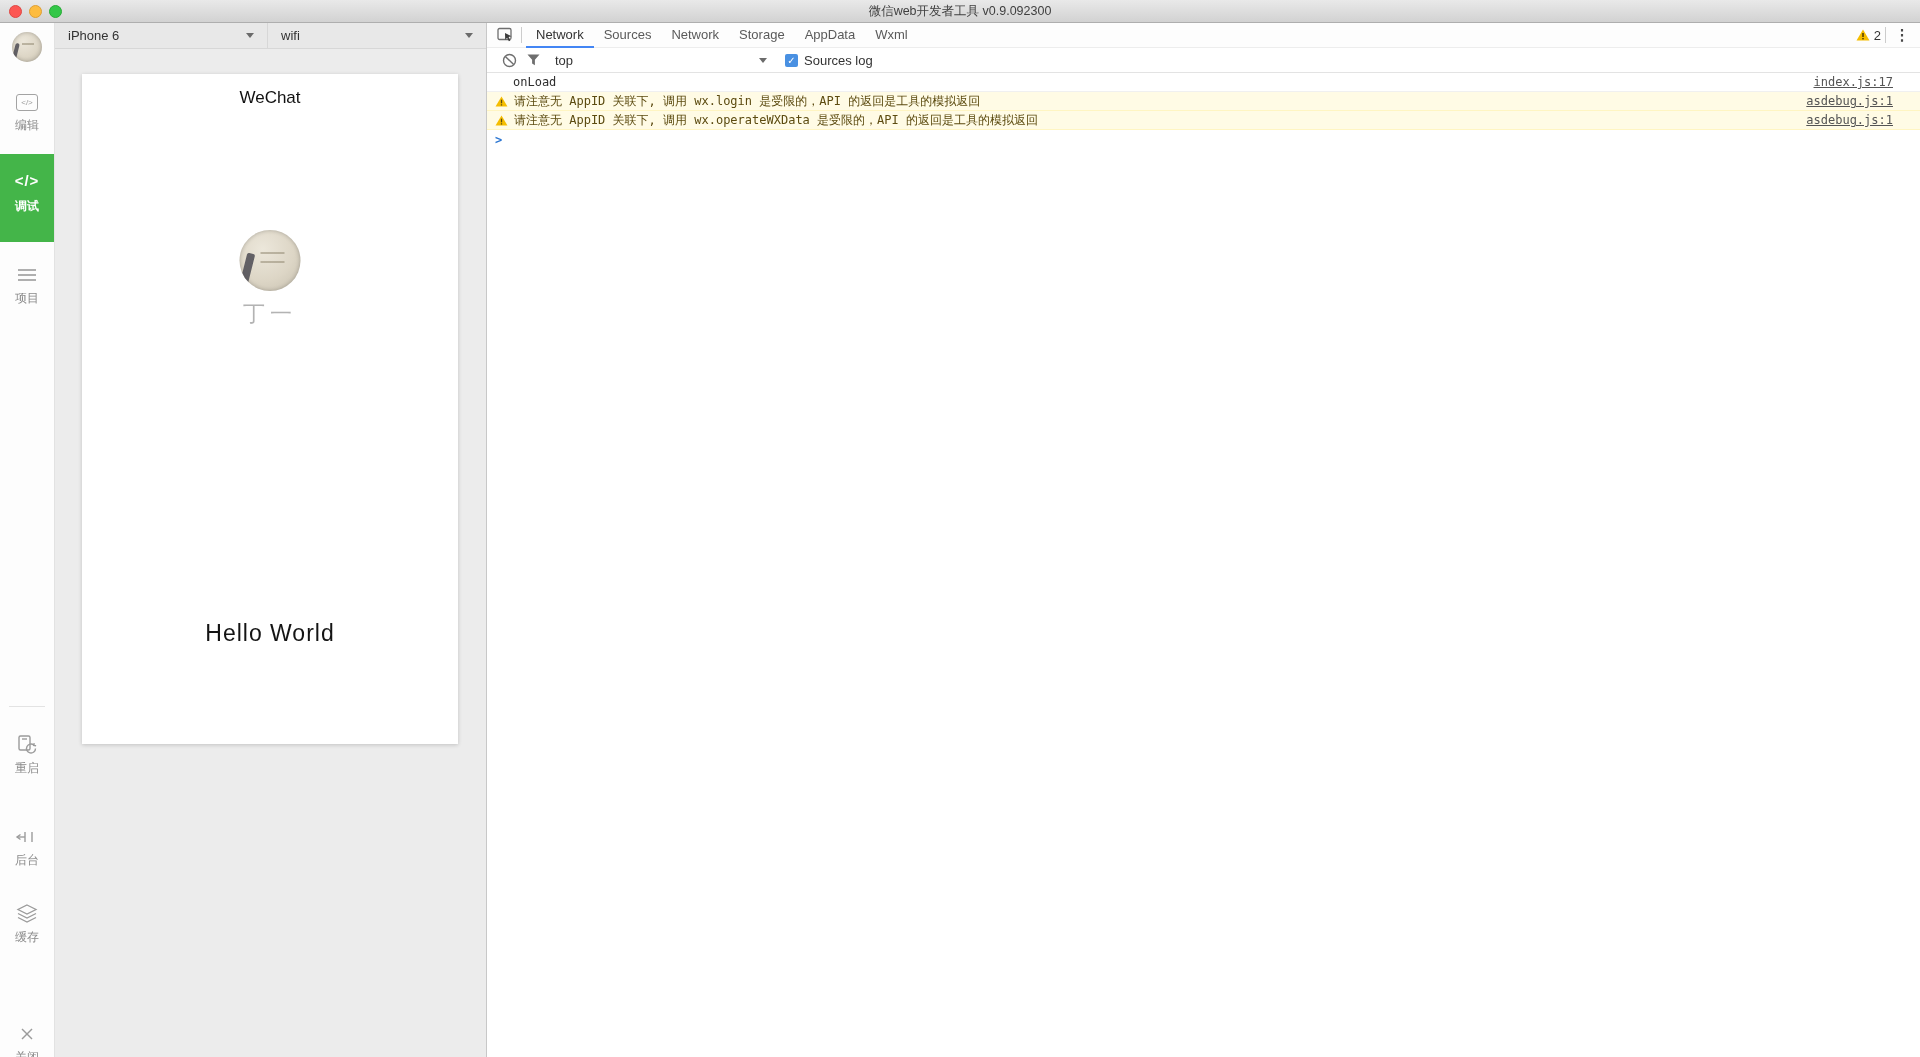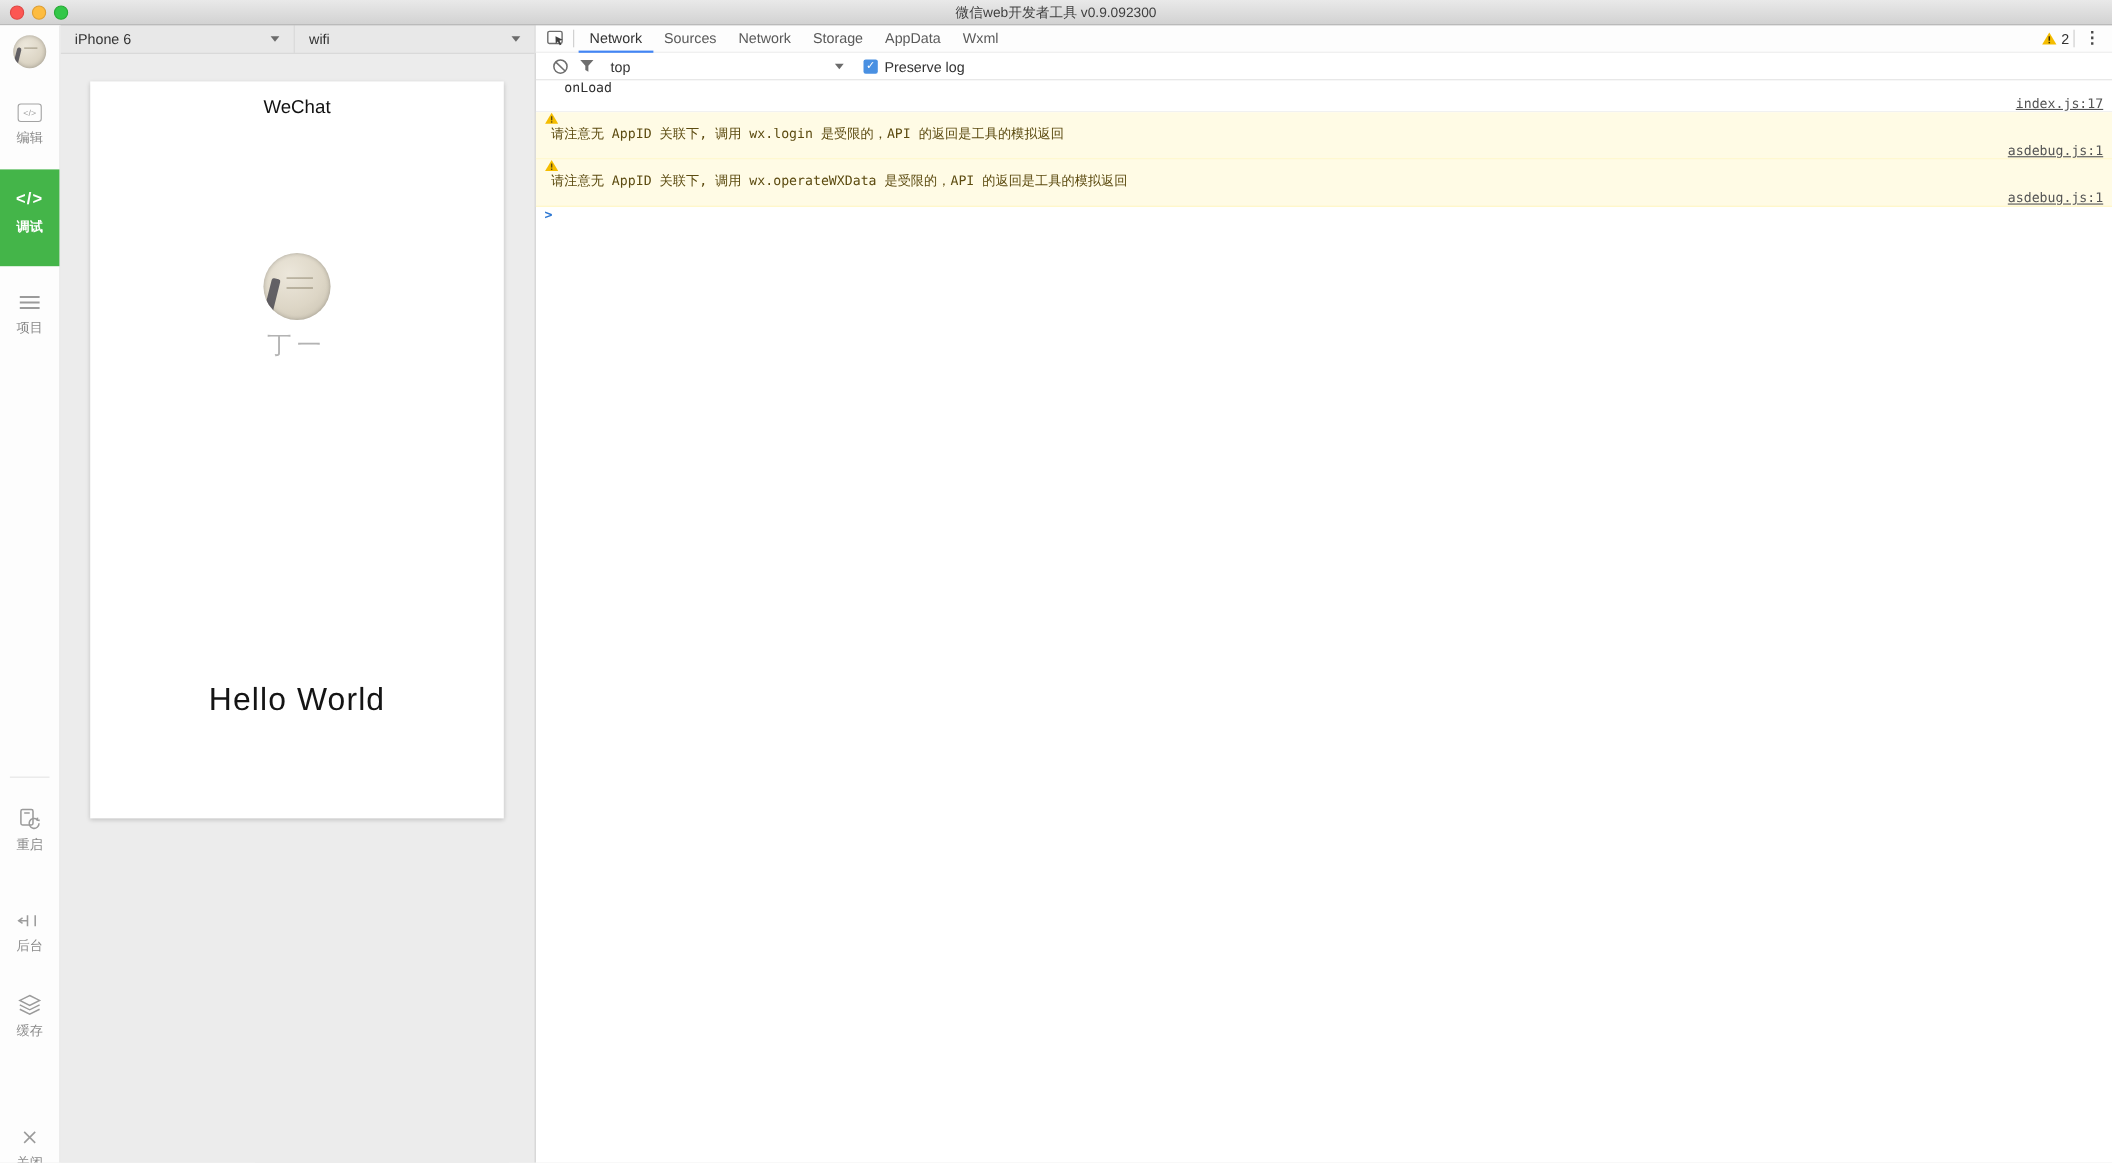--- a/index.html
+++ b/index.html
@@ -76,21 +76,21 @@
     background:#fff; box-shadow:0 1px 4px rgba(0,0,0,.18); 
   }
   .phone-header { padding-top:14px; text-align:center; font-size:17px; color:#111; height:44px; }
   .phone .avatar-photo { position:absolute; left:50%; top:156px; width:61px; height:61px; transform:translateX(-50%); }
   .phone-username {
     position:absolute; top:225px; left:0; right:0; text-align:center;
     font-size:22px; color:#b3b3b3; letter-spacing:5px;
   }
   .phone-greeting {
     position:absolute; top:546px; left:0; right:0; text-align:center;
-    font-size:29px; color:#141414; letter-spacing:1px;
+    font-size:23px; color:#141414; letter-spacing:1px;
   }
 
   
   .devtools { flex:1; background:#fff; border-left:1px solid #c8c8c8; display:flex; flex-direction:column; min-width:0; }
   .tabbar { height:25px; flex:none; display:flex; align-items:center; background:#fdfdfd; border-bottom:1px solid #ededed; padding-left:6px; }
   .toolbtn { width:24px; height:22px; display:flex; align-items:center; justify-content:center; cursor:default; }
   .vsep { width:1px; height:16px; background:#ccc; margin:0 4px; }
   .tab { padding:0 10px; font-size:13px; color:#5a5a5a; height:25px; line-height:24px; cursor:default; }
   .tab.active { color:#333; border-bottom:2px solid #4285f4; }
   .tabbar-right { margin-left:auto; display:flex; align-items:center; padding-right:6px; }
@@ -100,21 +100,21 @@
   .filterbar { height:25px; flex:none; display:flex; align-items:center; border-bottom:1px solid #e3e3e3; padding-left:10px; }
   .frame-select { display:flex; align-items:center; width:212px; margin-left:10px; font-size:13px; color:#333; cursor:default;gap:12px; }
   .frame-select .dd-arrow { border-top-color:#6b6b6b; }
   .checkbox-wrap { display:flex; align-items:center; margin-left:18px; font-size:13px; color:#333; }
   .checkbox {
     width:13px; height:13px; border-radius:2px; background:#4990e2; color:#fff;
     font-size:10px; line-height:13px; text-align:center; margin-right:6px; cursor:default;
   }
 
   .console { flex:1; font-family:"DejaVu Sans Mono", monospace; font-size:12px; overflow:hidden; }
-  .crow { display:flex; min-height:19px; padding:0 8px 0 8px; border-bottom:1px solid #f0f0f0;flex-direction:column; }
+  .crow { display:flex; align-items:center; min-height:19px; padding:0 27px 0 8px; border-bottom:1px solid #f0f0f0; }
   .crow .msg { white-space:nowrap; overflow:hidden; }
   .crow.log .msg { color:#2e2e2e; padding-left:18px; }
   .crow.warn { background:#fffbe5; border-bottom:1px solid #fff5c2; }
   .crow.warn .msg { color:#5c4b10; padding-left:6px; }
   .src-link { margin-left:auto; color:#545454; text-decoration:underline; cursor:pointer; white-space:nowrap; padding-left:20px; }
   .crow.prompt-row { border-bottom:none; }
   .prompt-chevron { color:#2d77d2; font-weight:bold; font-size:12px; }
 
   svg { display:block; }
 </style>
@@ -272,21 +272,21 @@
         <svg width="15" height="14" viewBox="0 0 15 14">
             <path d="M1.5 1.5 h12 l-4.6 5.2 v5.6 l-2.8 -1.7 v-3.9 Z" fill="#6e6e6e"></path>
           </svg>
       </div>
       <div class="frame-select">
         <span>top</span>
         <span class="dd-arrow"></span>
       </div>
       <div class="checkbox-wrap">
         <span class="checkbox">✓</span>
-        <span>Preserve log</span>
+        <span>Sources log</span>
       </div>
     </div>
 
     <div class="console">
       <div class="crow log">
         <span class="msg">onLoad</span>
         <span class="src-link">index.js:17</span>
       </div>
       <div class="crow warn">
         <svg width="13" height="11" viewBox="0 0 14 12" style="flex:none;">

